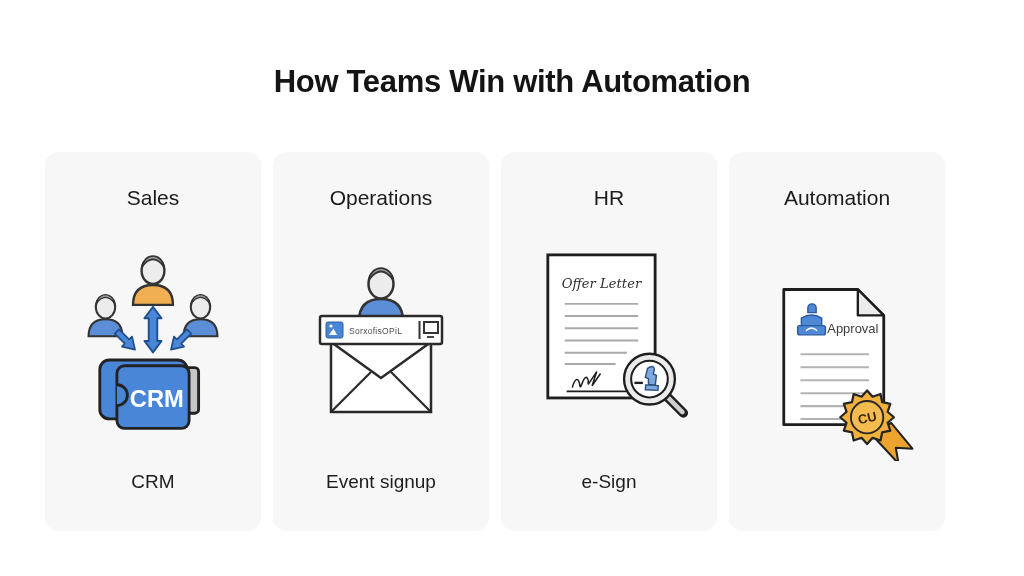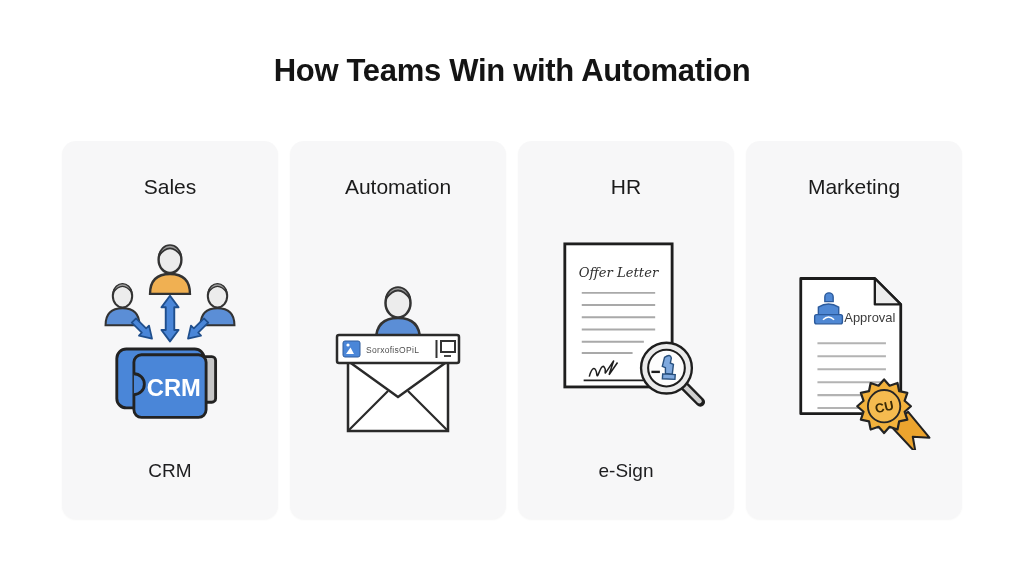--- a/index.html
+++ b/index.html
@@ -3,29 +3,29 @@
 <meta charset="utf-8">
 <style>
   html,body{margin:0;padding:0;}
   body{
     width:1024px;height:576px;overflow:hidden;
     background:#ffffff;
     font-family:"Liberation Sans", sans-serif;
     color:#1c1c1e;
   }
   .title{
-    margin:0;padding-top:52px;
+    margin:11px;padding-top:52px;
     text-align:center;
     font-size:31px;line-height:38px;
     font-weight:700;letter-spacing:-0.3px;
     color:#141414;
   }
   .cards{
     margin-top:51px;
-    display:flex;justify-content:center;gap:12px;
+    display:flex;gap:12px;padding-left:45px;
   }
   .card{
     width:216px;height:378px;
     background:#f7f7f8;
     border-radius:14px;
     box-shadow:0 1px 2px rgba(0,0,0,0.04);
     display:flex;flex-direction:column;align-items:center;
   }
   .card h2{
     margin:33px 0 0;
@@ -89,21 +89,21 @@
             <rect x="42" y="126" width="76" height="66" rx="8" fill="#4a86d8" stroke="#222" stroke-width="3"></rect>
             <path d="M 42 146 A 11 11 0 0 1 42 168" fill="#4a86d8" stroke="#222" stroke-width="3"></path>
             <text x="84" y="169" text-anchor="middle" font-size="25" font-weight="bold" fill="#ffffff">CRM</text>
           </g>
         </svg>
       </div>
       <p class="caption">CRM</p>
     </section>
 
     <section class="card">
-      <h2>Automation</h2>
+      <h2>Operations</h2>
       <div class="icon-wrap">
         <svg width="150" height="170" viewBox="0 0 150 170">
 
           <g transform="translate(75,30)">
             <path d="M -22 35 Q -22 13 0 13 Q 22 13 22 35 Z" fill="#5b8ed6" stroke="#333" stroke-width="2.5"></path>
             <ellipse cx="0" cy="-2" rx="12.5" ry="14.5" fill="#ececec" stroke="#333" stroke-width="2.5"></ellipse>
             <path d="M -12.3 -6 A 12.5 14.5 0 0 1 12.3 -6 Q 6 -14.5 0 -14.5 Q -6 -14.5 -12.3 -6 Z" fill="#9b9b9b" stroke="#333" stroke-width="1.8"></path>
           </g>
 
           <g>
@@ -121,20 +121,21 @@
             </g>
             <text x="43" y="77.5" font-size="8.5" fill="#4f4f4f" letter-spacing="0.3">SorxofisOPiL</text>
             <g>
               <line x1="113.5" y1="65" x2="113.5" y2="83" stroke="#333" stroke-width="2"></line>
               <rect x="118" y="66" width="14" height="11" fill="#ffffff" stroke="#333" stroke-width="2"></rect>
               <path d="M121,81 h7" stroke="#333" stroke-width="1.8"></path>
             </g>
           </g>
         </svg>
       </div>
+      <p class="caption">Event signup</p>
     </section>
 
     <section class="card">
       <h2>HR</h2>
       <div class="icon-wrap">
         <svg width="160" height="184" viewBox="0 0 170 195">
 
           <g>
             <rect x="20" y="6" width="114" height="152" fill="#ffffff" stroke="#1e1e1e" stroke-width="3"></rect>
             <text x="77" y="41" text-anchor="middle" class="script" font-size="14" fill="#2e2e2e">Offer Letter</text>
@@ -162,21 +163,21 @@
               <path d="M128,126 q7,-3 7,2 l-2,5 3,2 -3,10 -7,-2 1,-6 -3,-2 z" fill="#7fa9de" stroke="#28507e" stroke-width="1.5"></path>
               <path d="M123,143 l13,3 -1.2,5 -13,-3 z" fill="#7fa9de" stroke="#28507e" stroke-width="1.5"></path>
             </g>
           </g>
         </svg>
       </div>
       <p class="caption">e-Sign</p>
     </section>
 
     <section class="card">
-      <h2>Marketing</h2>
+      <h2>Automation</h2>
       <div class="icon-wrap">
         <svg width="162" height="181" viewBox="0 0 175 195">
 
           <g>
             <path d="M30,10 H110 L138,38 V156 H30 Z" fill="#ffffff" stroke="#1c1c1c" stroke-width="3" stroke-linejoin="round"></path>
             <path d="M110,10 L110,38 L138,38 Z" fill="#ececec" stroke="#1c1c1c" stroke-width="2.5" stroke-linejoin="round"></path>
 
             <g transform="translate(60,52)">
               <path d="M-4,-22 a4.5,4.5 0 0 1 9,0 l0,5 h-9 z" fill="#4f88d4" stroke="#2b5a9c" stroke-width="1.5"></path>
               <path d="M-11,-11 Q0,-18 11,-11 L11,-3 H-11 Z" fill="#4f88d4" stroke="#2b5a9c" stroke-width="1.5"></path>

